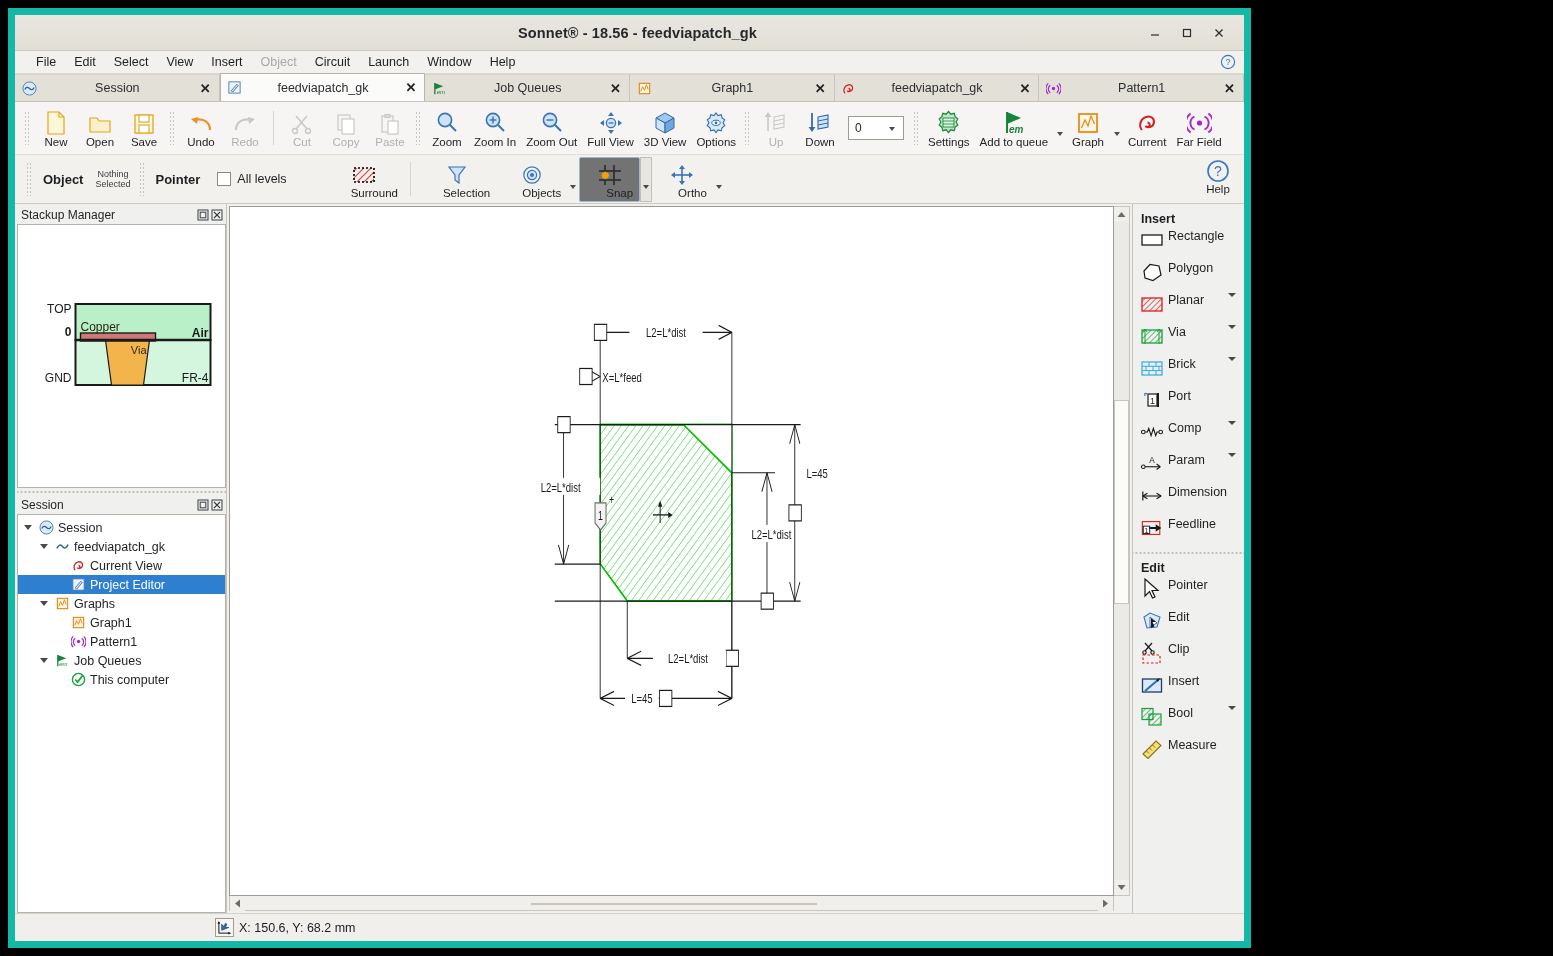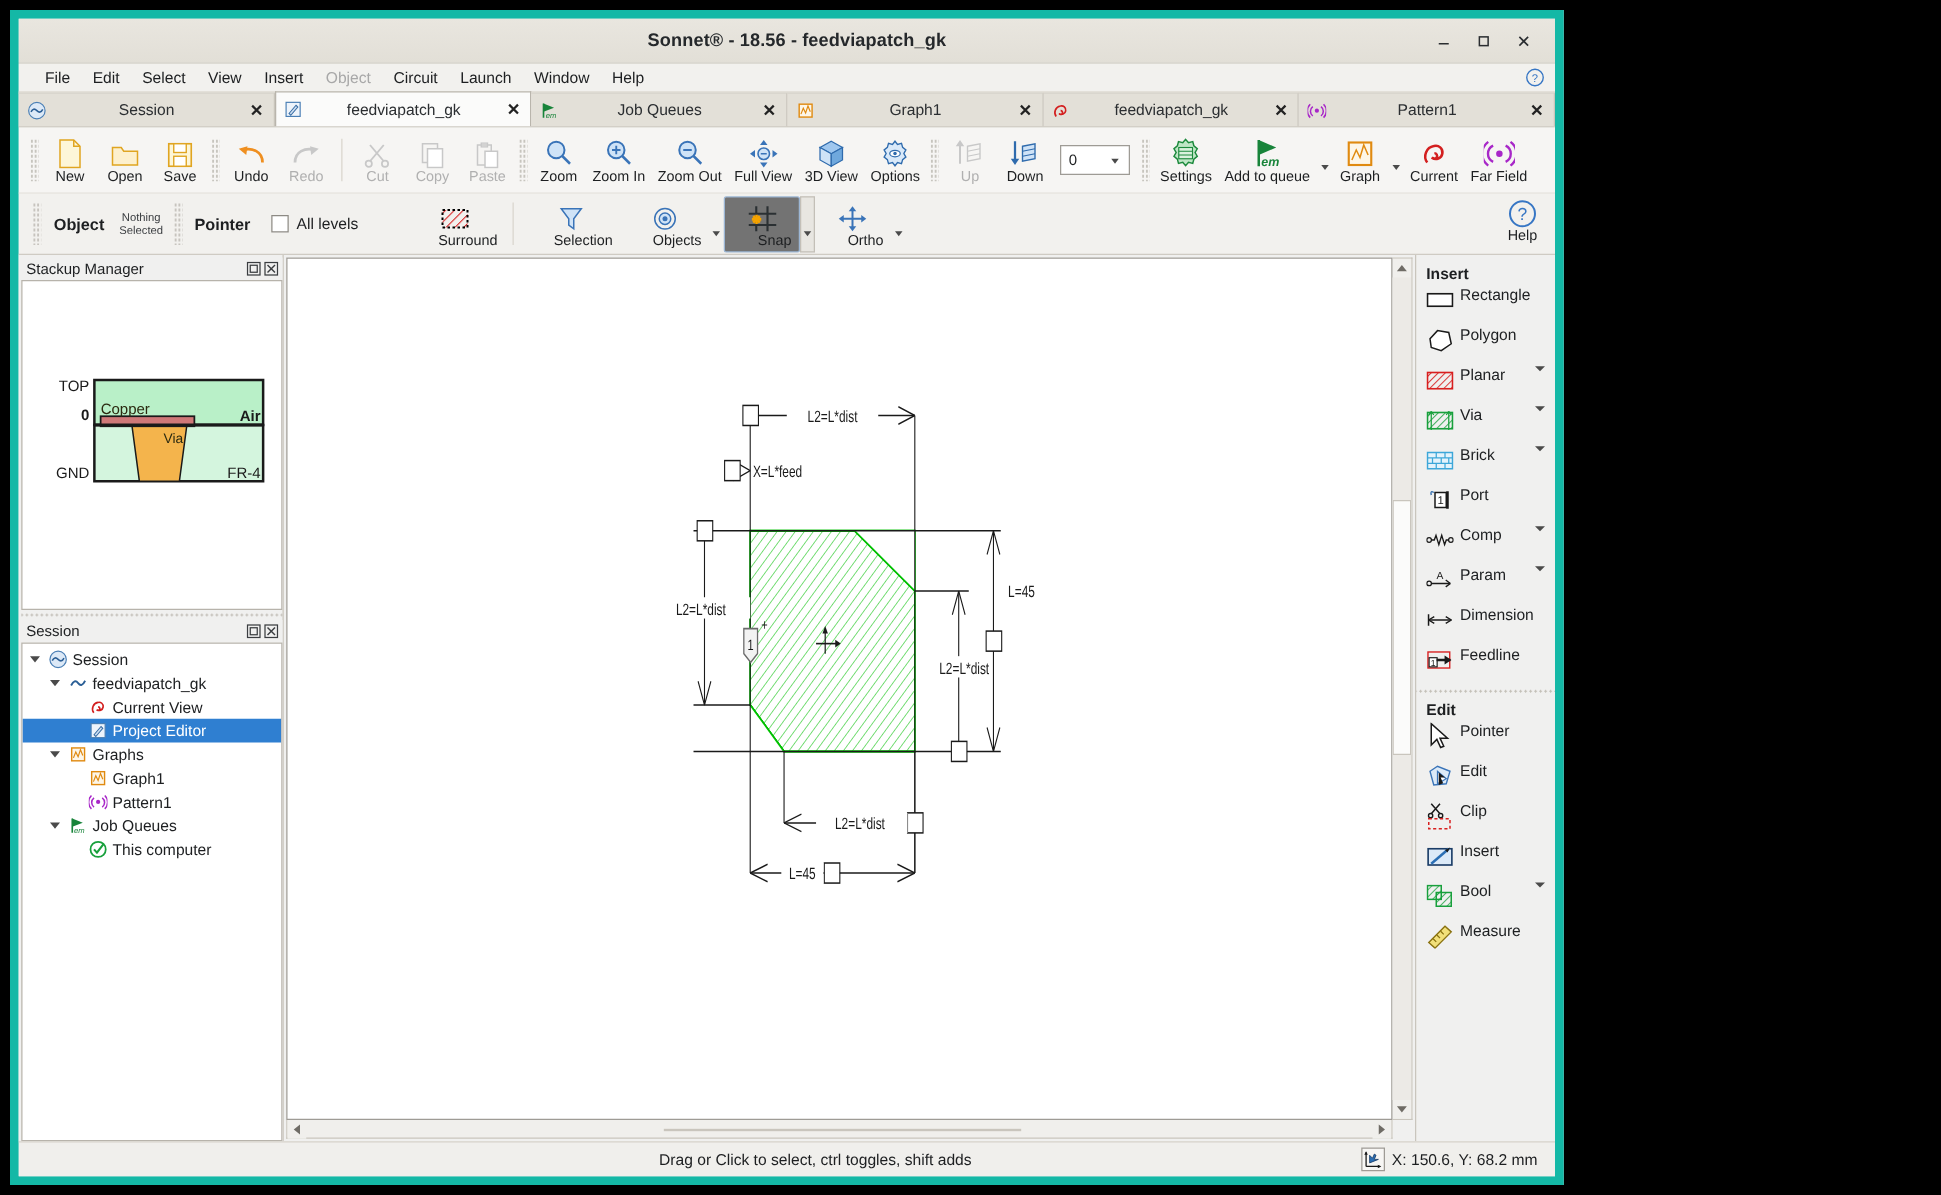--- a/index.html
+++ b/index.html
@@ -1306,21 +1306,20 @@
               <path d="M5.5 12 L8 14.5 M8.5 9 L11 11.5 M11.5 6 L14 8.5" stroke="#8a7210" stroke-width="1"></path>
             </svg>
         </span>
         <span class="lb">Measure</span>
       </div>
     </div>
   </div>
 
   <div class="statusbar">
     <div style="width:200px"></div>
-    <div class="statusmsg">Drag or Click to select, ctrl toggles, shift adds</div>
     <div class="coordbox">
       <span class="ic">
         <svg width="15" height="15" viewBox="0 0 16 16">
             <path d="M2 14 L2 2" stroke="#1a1a1a" stroke-width="1.1" fill="none"></path>
             <path d="M2 14 L14 14" stroke="#1a1a1a" stroke-width="1.1" fill="none"></path>
             <path d="M2 1 L.5 4 H3.5 Z" fill="#1a1a1a"></path>
             <path d="M15 14 L12 12.5 V15.5 Z" fill="#1a1a1a"></path>
             <path d="M5 11 L5 4.5 L7.5 7 L9 3.5 L10.5 4.5 L9 8 L12.5 8 Z" fill="#2b6fb5" stroke="#1a3c66" stroke-width=".7"></path>
           </svg>
       </span>

